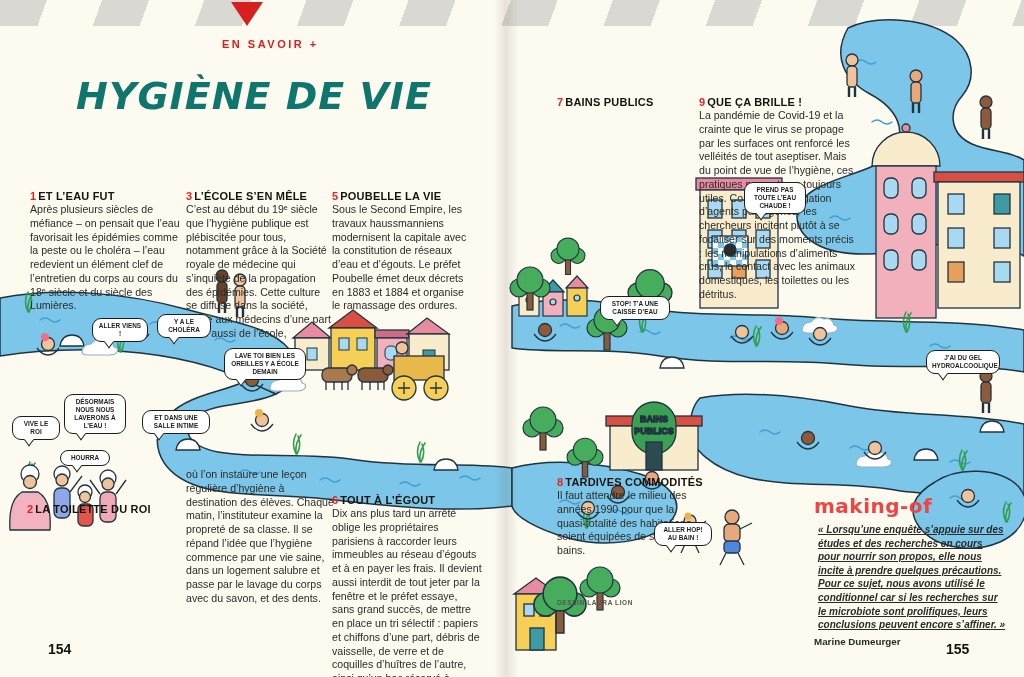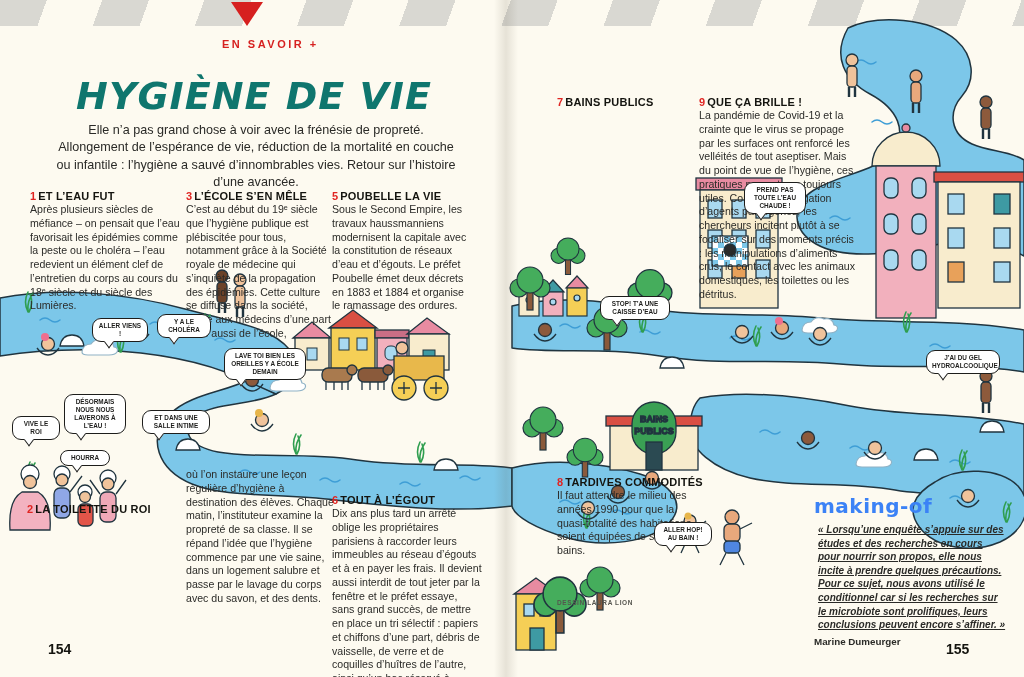--- a/index.html
+++ b/index.html
@@ -20,21 +20,21 @@
   .intro{position:absolute;left:52px;top:122px;width:408px;margin:0;z-index:2;
     text-align:center;font-size:12.6px;line-height:1.38;color:#2a2a27;}
   .col{position:absolute;z-index:3;}
   .sec-head{font-weight:bold;font-size:11px;color:#14140f;letter-spacing:.2px;margin:0 0 1px;}
   .num{color:#e02522;margin-right:2px;}
   .body{font-size:10.6px;line-height:1.3;margin:0;}
   .credit{position:absolute;left:557px;top:599px;z-index:3;font-size:6.5px;
     font-weight:bold;letter-spacing:.6px;color:#55554f;text-transform:uppercase;}
   .makingof{position:absolute;left:814px;top:494px;width:196px;z-index:3;}
   .makingof h2{margin:0 0 5px;font-family:"DejaVu Sans",sans-serif;font-weight:bold;
-    font-size:20px;letter-spacing:.5px;color:#3b82f6;}
+    font-size:20px;letter-spacing:.5px;color:#ef4444;}
   .makingof .quote{margin:4px;font-size:10px;line-height:1.36;font-style:italic;font-weight:bold;color:#2a2a27;text-decoration:underline;}
   .makingof .author{margin:2px 0 0;font-size:9.8px;font-weight:bold;}
   .pagenum{position:absolute;z-index:3;font-size:14px;font-weight:bold;color:#14140f;}
   .bubble{position:absolute;z-index:4;background:#fff;border:1.3px solid #1d1d1b;
     border-radius:9px;padding:3px 5px;font-size:6.4px;font-weight:bold;line-height:1.25;
     text-align:center;text-transform:uppercase;color:#1d1d1b;}
   .bubble::after{content:"";position:absolute;left:12px;bottom:-5px;width:7px;height:7px;
     background:#fff;border-right:1.3px solid #1d1d1b;border-bottom:1.3px solid #1d1d1b;
     transform:rotate(45deg) skew(8deg,8deg);}
   .illo{position:absolute;left:0;top:0;z-index:1;}
@@ -44,21 +44,20 @@
 </style>
 </head>
 <body>
 
 <div class="spread">
 
   <div class="stripes"></div>
   <div class="red-triangle"></div>
   <div class="kicker">en savoir +</div>
   <h1 class="title">Hygiène de vie</h1>
-  <p class="intro">Elle n’a pas grand chose à voir avec la frénésie de propreté. Allongement de l’espérance de vie, réduction de la mortalité en couche ou infantile : l’hygiène a sauvé d’innombrables vies. Retour sur l’histoire d’une avancée.</p>
 
   <svg class="illo" width="1024" height="677" viewBox="0 0 1024 677">
     <defs>
       <pattern id="chk" width="12" height="12" patternUnits="userSpaceOnUse">
         <rect width="12" height="12" fill="#ffffff"></rect>
         <rect width="6" height="6" fill="#7cc7e9"></rect>
         <rect x="6" y="6" width="6" height="6" fill="#7cc7e9"></rect>
       </pattern>
       <path id="cloud" d="M0 8 Q1 0 9 0 Q14 -7 22 -3 Q30 -5 32 3 Q37 4 35 8 Q33 11 27 11 L6 11 Q0 11 0 8 Z"></path>
       <path id="rock" d="M0 0 Q2 -11 12 -11 Q22 -11 24 0 Z"></path>

